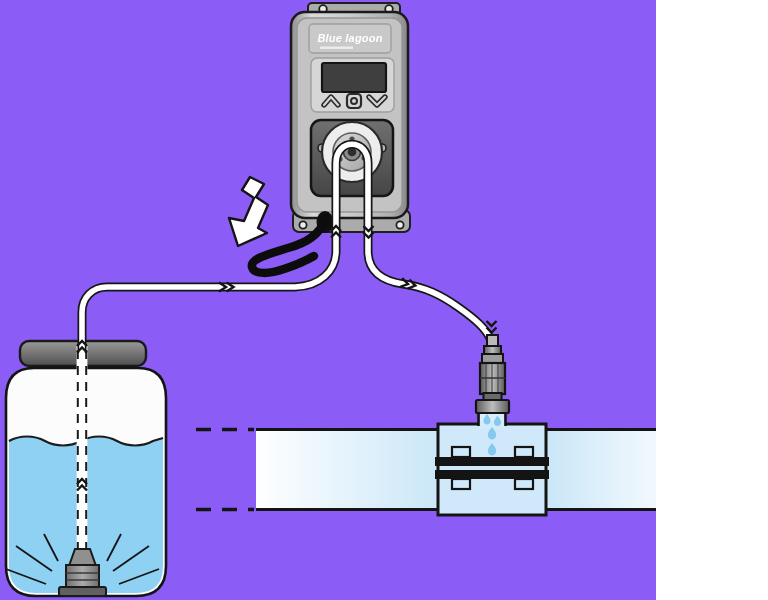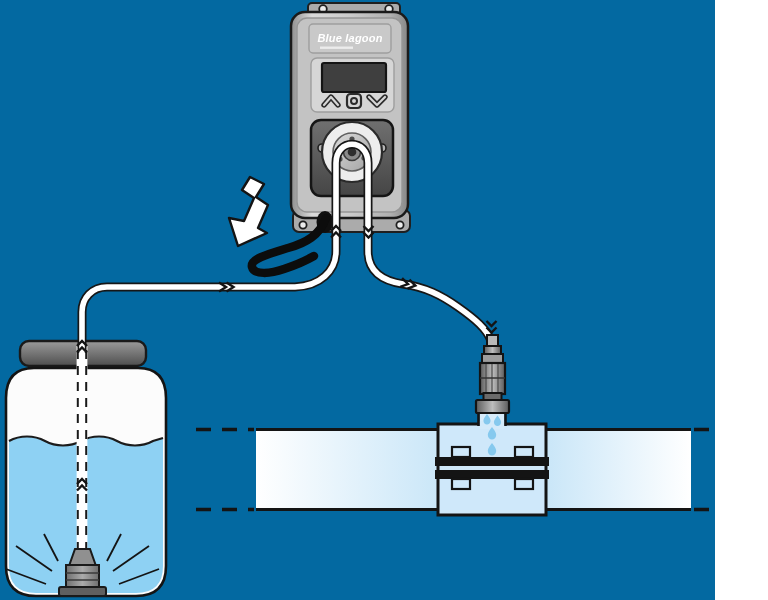--- a/index.html
+++ b/index.html
@@ -1,17 +1,17 @@
 <!DOCTYPE html>
 <html><head>
 <meta charset="utf-8">
 <style>
   html,body{margin:0;padding:0;background:#ffffff;}
   .stage{
-    position:relative;width:715px;height:600px;background:#0369a1;overflow:hidden;
+    position:relative;width:656px;height:600px;background:#8b5cf6;overflow:hidden;
     font-family:"Liberation Sans", sans-serif;
   }
   svg{display:block;}
   text.brand{
     font-family:"Liberation Sans", sans-serif;
     font-size:11px;font-weight:bold;font-style:italic;
     fill:#ffffff;letter-spacing:.2px;
   }
 </style>
 </head>

